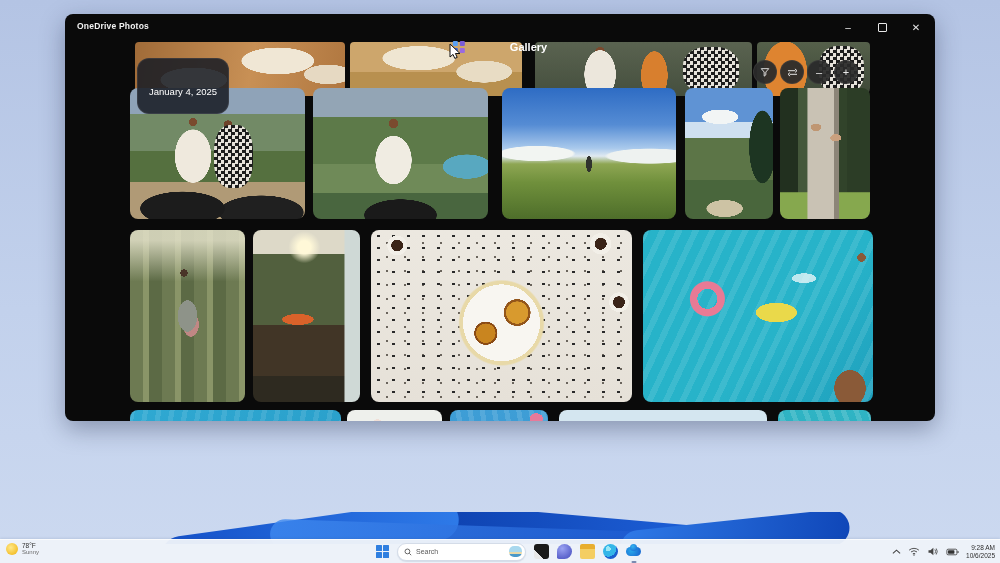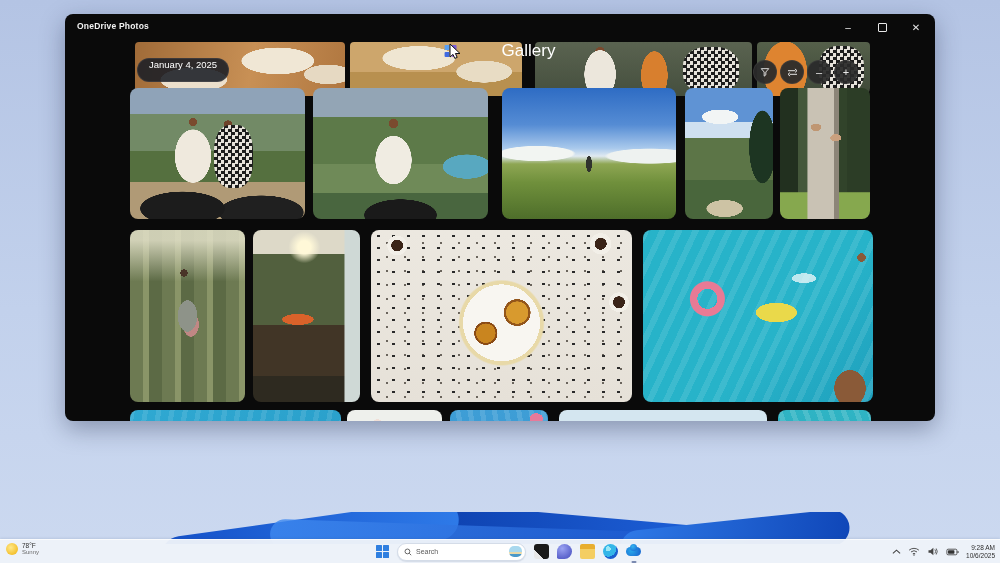--- a/index.html
+++ b/index.html
@@ -137,28 +137,28 @@
     radial-gradient(ellipse 40px 20px at 90% 55%,#2e5a34 0 60%,transparent 61%),
     linear-gradient(180deg,#d4e6f0 0 42%,#b9d8e8 42% 50%,#4a7a42 50% 74%,#3f9ec6 74% 100%);}
   .t-flamingo{background:
     radial-gradient(ellipse 30px 24px at 70% 48%,#ee85a4 0 60%,transparent 61%),
     radial-gradient(ellipse 9px 16px at 80% 22%,#e66a90 0 60%,transparent 61%),
     radial-gradient(ellipse 16px 12px at 24% 86%,#e87a9a 0 60%,transparent 61%),
     repeating-linear-gradient(70deg,rgba(255,255,255,.14) 0 5px,rgba(0,0,0,0) 5px 12px),
     linear-gradient(180deg,#2fb4c4,#28a4ba);}
 
   
-  .date-pill{left:72px;top:44px;height:22px;padding:0 11px;display:flex;align-items:flex-start;
+  .date-pill{left:72px;top:44px;height:22px;padding:16px 11px;display:flex;align-items:flex-end;
     background:rgba(26,30,37,.88);border:1px solid rgba(255,255,255,.08);border-radius:12px;
     color:#fff;font-size:9.5px;}
   .gallery-head{top:27px;left:50%;transform:translateX(-50%);display:flex;align-items:center;gap:5px;}
   .gallery-ico{width:12px;height:12px;display:grid;grid-template-columns:5px 5px;grid-template-rows:5px 5px;gap:2px;}
   .gallery-ico b{border-radius:1px;}
   .gi1{background:#5aa0f2;} .gi2{background:#7a5cd6;} .gi3{background:#3f6ae0;} .gi4{background:#9a6ae0;}
-  .gallery-label{color:#fff;font-size:17px;font-weight:normal;margin-left:40px;}
+  .gallery-label{color:#fff;font-size:11px;font-weight:bold;margin-left:40px;}
   .toolbar{top:46px;left:688px;display:flex;gap:3px;}
   .cbtn{width:22px;height:22px;border-radius:50%;background:rgba(42,42,42,.94);border:1px solid rgba(255,255,255,.06);
         display:flex;align-items:center;justify-content:center;color:#e8e8e8;font-size:11px;line-height:1;}
   .float-pill{left:418px;top:471px;width:58px;height:25px;border-radius:13px;background:rgba(44,44,46,.96);
         display:flex;align-items:center;padding:0 3px;gap:5px;box-shadow:0 2px 6px rgba(0,0,0,.4);}
   .plus-circle{width:20px;height:20px;border-radius:50%;background:#4b5bd8;color:#fff;font-size:13px;
         display:flex;align-items:center;justify-content:center;line-height:1;}
   .cursor{left:384px;top:29px;}
 
   

